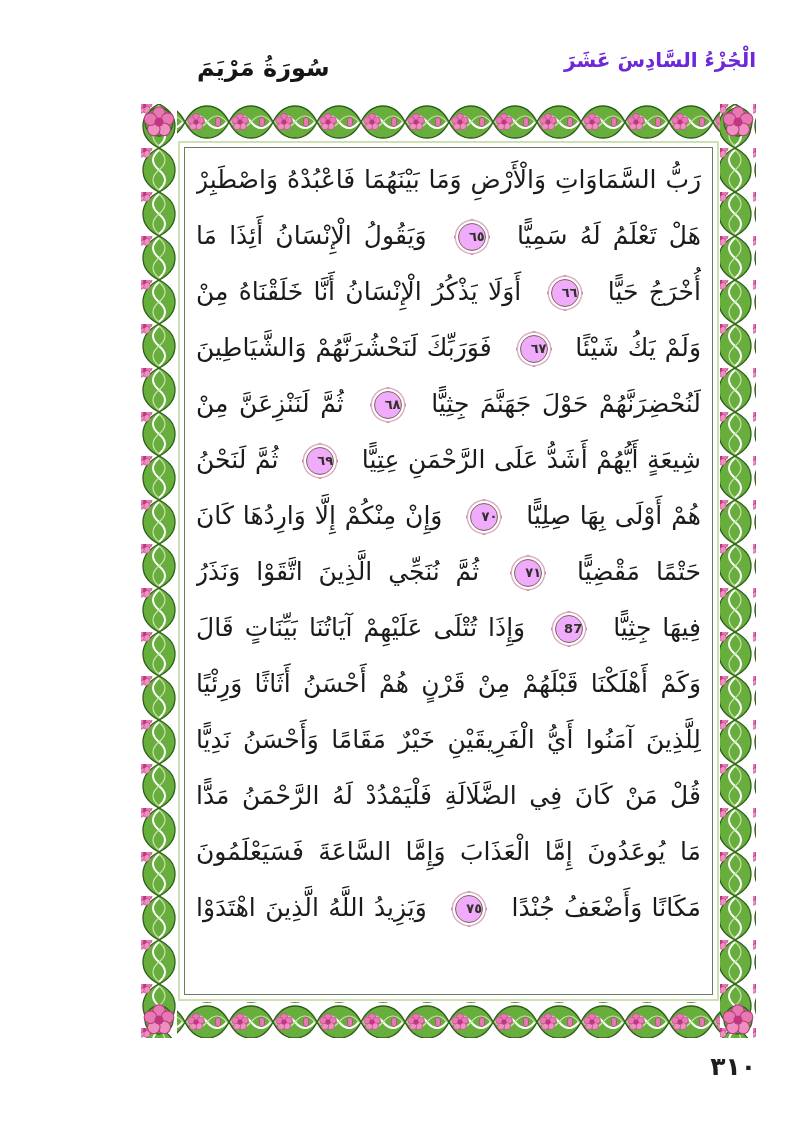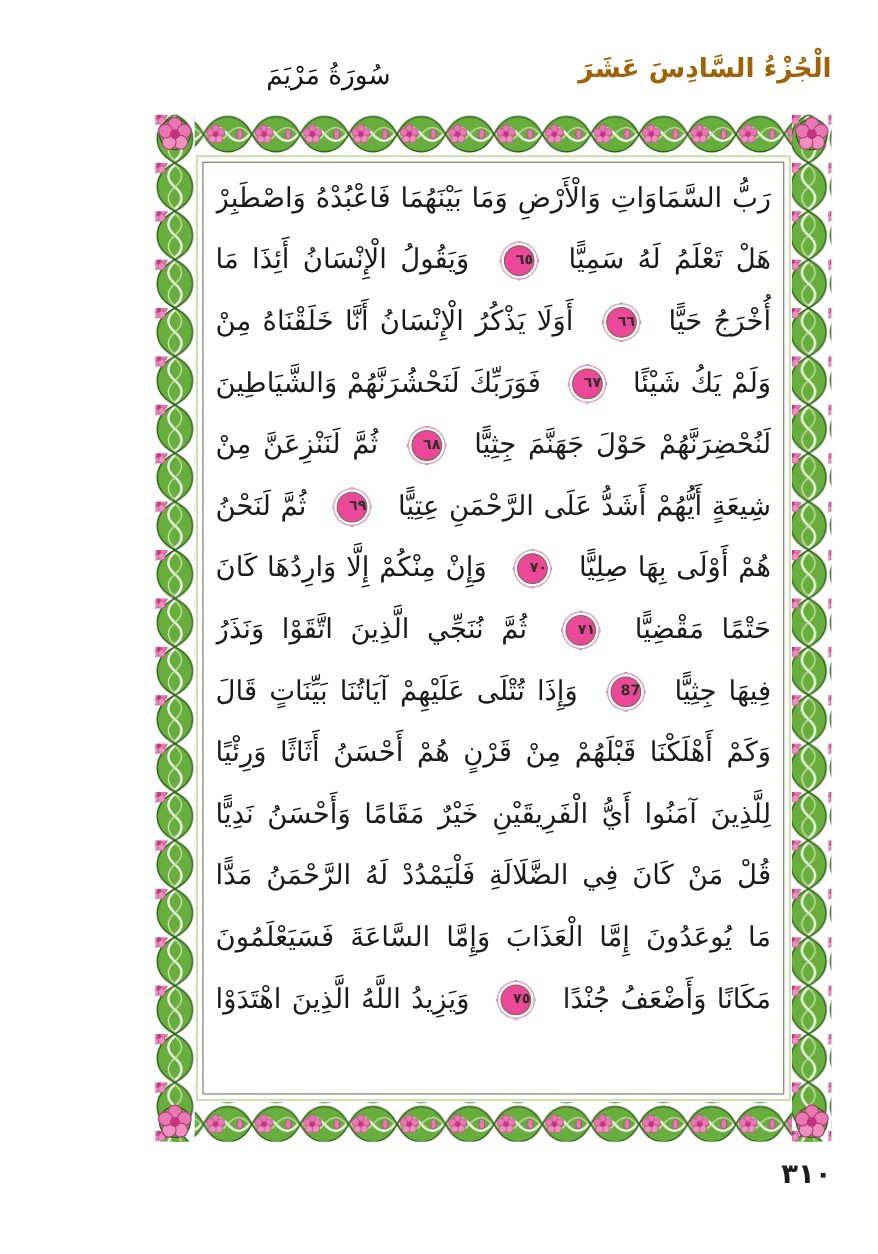--- a/index.html
+++ b/index.html
@@ -8,27 +8,27 @@
     background:#ffffff;
     font-family:"DejaVu Sans", sans-serif;
     overflow:hidden;
     position:relative;
   }
   .page{ position:relative; width:798px; height:1140px; direction:rtl; }
 
   
   .hdr-juz{
     position:absolute; top:48px; right:42px;
-    font-size:24px; font-weight:700; color:#a16207;
+    font-size:20px; font-weight:700; color:#6d28d9;
     direction:rtl; white-space:nowrap;
   }
   .hdr-surah{
     position:absolute; top:54px; left:197px;
-    font-size:24px; font-weight:400; color:#161616;
-    direction:rtl; white-space:nowrap;margin-left:45px;
+    font-size:24px; font-weight:700; color:#161616;
+    direction:rtl; white-space:nowrap;
   }
 
   
   .frame{
     position:absolute; left:141px; top:104px;
     width:615px; height:934px;
   }
   .frame svg.garland{ position:absolute; left:0; top:0; }
 
   .rule-outer{
@@ -59,21 +59,21 @@
     white-space:normal;
   }
   .qtext{ }
 
   
   .ayah{
     display:inline-block;
     width:26px; height:26px; line-height:26px;
     border-radius:50%;
     border:1.2px solid #7a6a4f;
-    background:#ec4899;
+    background:#f0abfc;
     box-shadow:
       0 0 0 2px #ffffff,
       0 0 0 3.4px #dcaac6,
       0 -16px 0 -12px #d4539a,
       0  16px 0 -12px #d4539a,
       -16px 0 0 -12px #d4539a,
        16px 0 0 -12px #d4539a;
     text-align:center;
     font-size:13px; font-weight:700; color:#33302a;
     vertical-align:middle;

